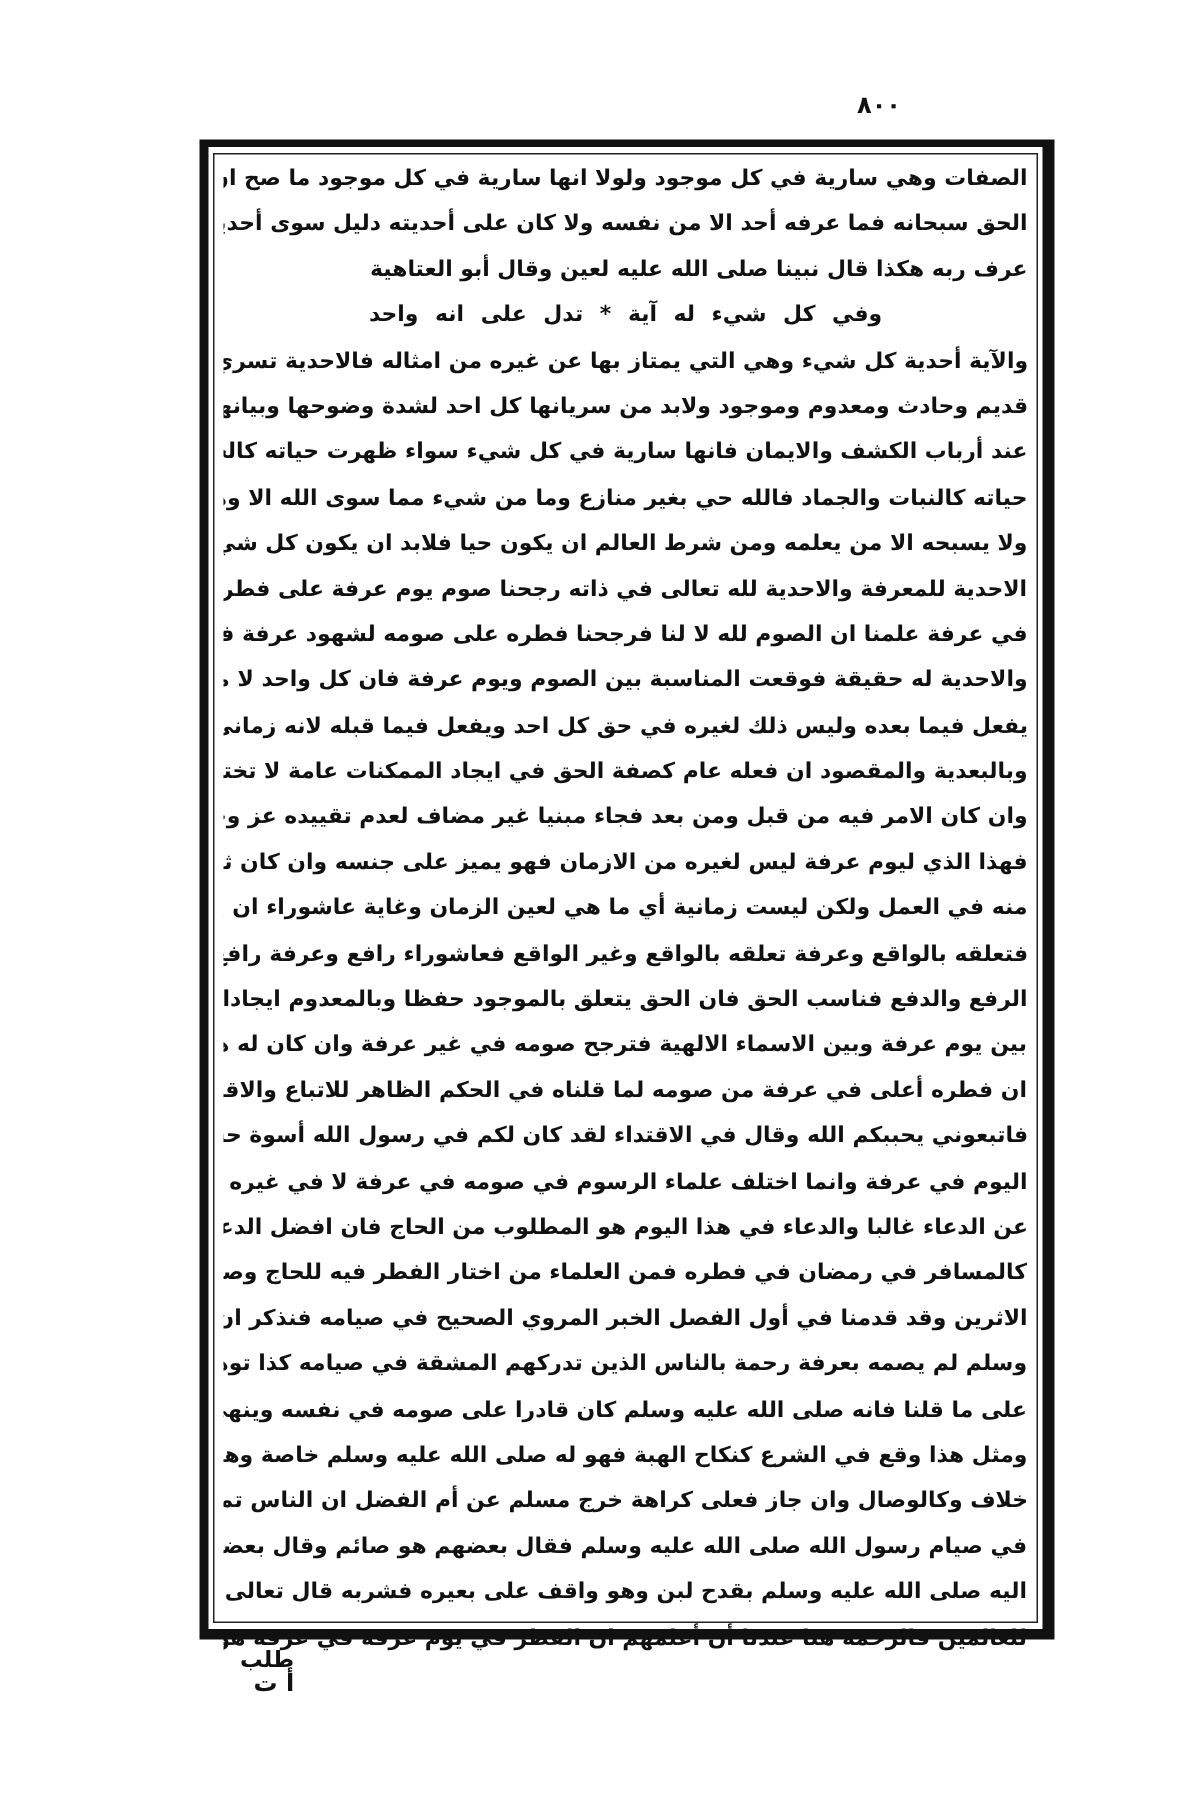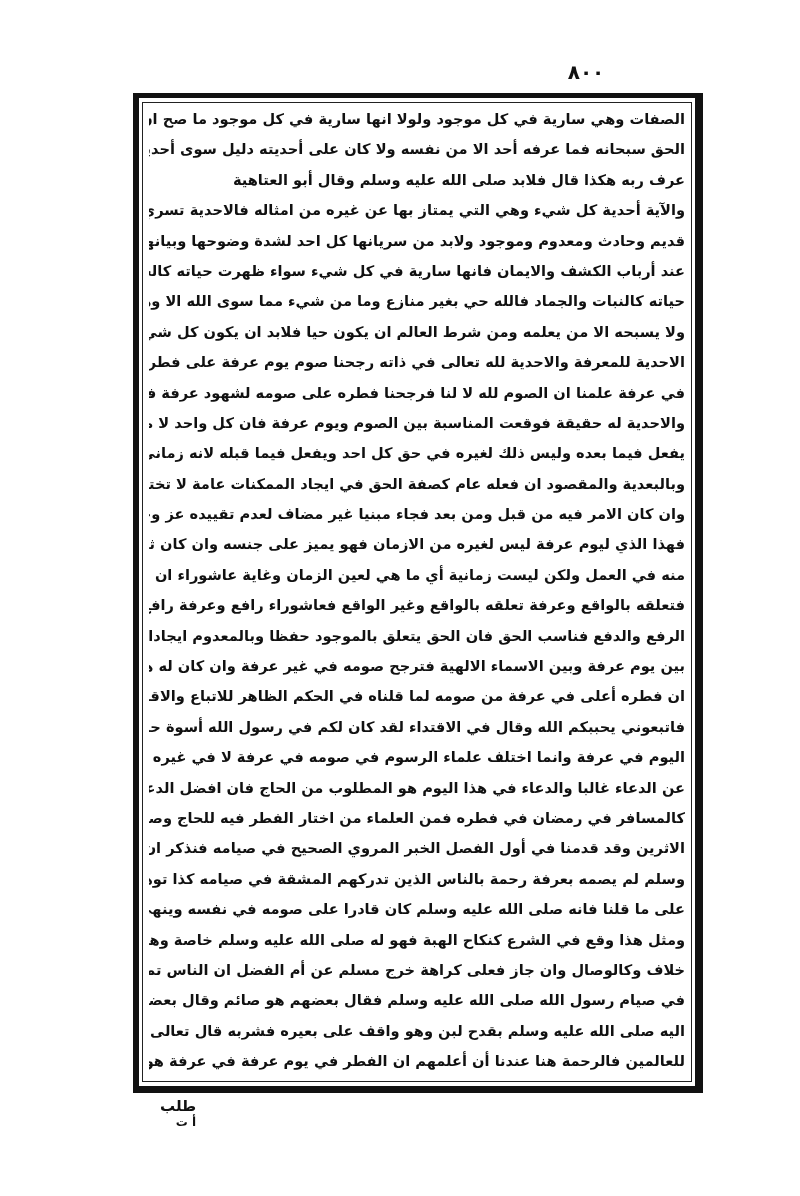--- a/index.html
+++ b/index.html
@@ -14,21 +14,21 @@
       overflow: hidden;
       font-family: "DejaVu Sans", sans-serif;
       color: #111111;
     }
     .page-number {
       position: absolute;
       left: 561px;
       top: 60px;
       width: 50px;
       text-align: center;
-      font-size: 20px;
+      font-size: 16px;
       font-weight: bold;
       direction: rtl;
       letter-spacing: 1px;
     }
     .frame {
       position: absolute;
       left: 133px;
       top: 93px;
       width: 570px;
       height: 1000px;
@@ -74,35 +74,36 @@
       position: absolute;
       left: 160px;
       top: 1098px;
       font-size: 15px;
       font-weight: bold;
       direction: rtl;
       line-height: 16px;
       text-align: right;
     }
     .catchword .sub {
-      font-size: 12px;
+      font-size: 16px;
       display: block;
     }
   </style>
 </head>
 <body>
 
 <div class="page-number">٨٠٠</div>
 
 <div class="frame">
   <div class="frame-inner"></div>
   <div class="text-block">
     <div class="line">الصفات وهي سارية في كل موجود ولولا انها سارية في كل موجود ما صح ان نعرف أحدية</div>
     <div class="line">الحق سبحانه فما عرفه أحد الا من نفسه ولا كان على أحديته دليل سوى أحديته من عرف نفسه</div>
-    <div class="line" style="text-align:right;text-align-last:right;">عرف ربه هكذا قال فلابد صلى الله عليه وسلم وقال أبو العتاهية</div>
+    <div class="line" style="text-align:right;text-align-last:right;">عرف ربه هكذا قال نبينا صلى الله عليه لعين وقال أبو العتاهية</div>
+    <div class="line verse">وفي كل شيء له آية  *  تدل على انه واحد</div>
     <div class="line">والآية أحدية كل شيء وهي التي يمتاز بها عن غيره من امثاله فالاحدية تسري في كل شيء من</div>
     <div class="line">قديم وحادث ومعدوم وموجود ولابد من سريانها كل احد لشدة وضوحها وبيانها كالحياة</div>
     <div class="line">عند أرباب الكشف والايمان فانها سارية في كل شيء سواء ظهرت حياته كالحيوان أو بطنت</div>
     <div class="line">حياته كالنبات والجماد فالله حي بغير منازع وما من شيء مما سوى الله الا وهو يسبح الله بحمده</div>
     <div class="line">ولا يسبحه الا من يعلمه ومن شرط العالم ان يكون حيا فلابد ان يكون كل شيء حيا ولما كانت</div>
     <div class="line">الاحدية للمعرفة والاحدية لله تعالى في ذاته رجحنا صوم يوم عرفة على فطره في غير عرفة فان كان</div>
     <div class="line">في عرفة علمنا ان الصوم لله لا لنا فرجحنا فطره على صومه لشهود عرفة فافهم فالصوم لله حقيقة</div>
     <div class="line">والاحدية له حقيقة فوقعت المناسبة بين الصوم ويوم عرفة فان كل واحد لا مثل له فان صومه</div>
     <div class="line">يفعل فيما بعده وليس ذلك لغيره في حق كل احد ويفعل فيما قبله لانه زماني فيتقيد بالقبلية</div>
     <div class="line">وبالبعدية والمقصود ان فعله عام كصفة الحق في ايجاد الممكنات عامة لا تختص بممكن دون ممكن</div>

